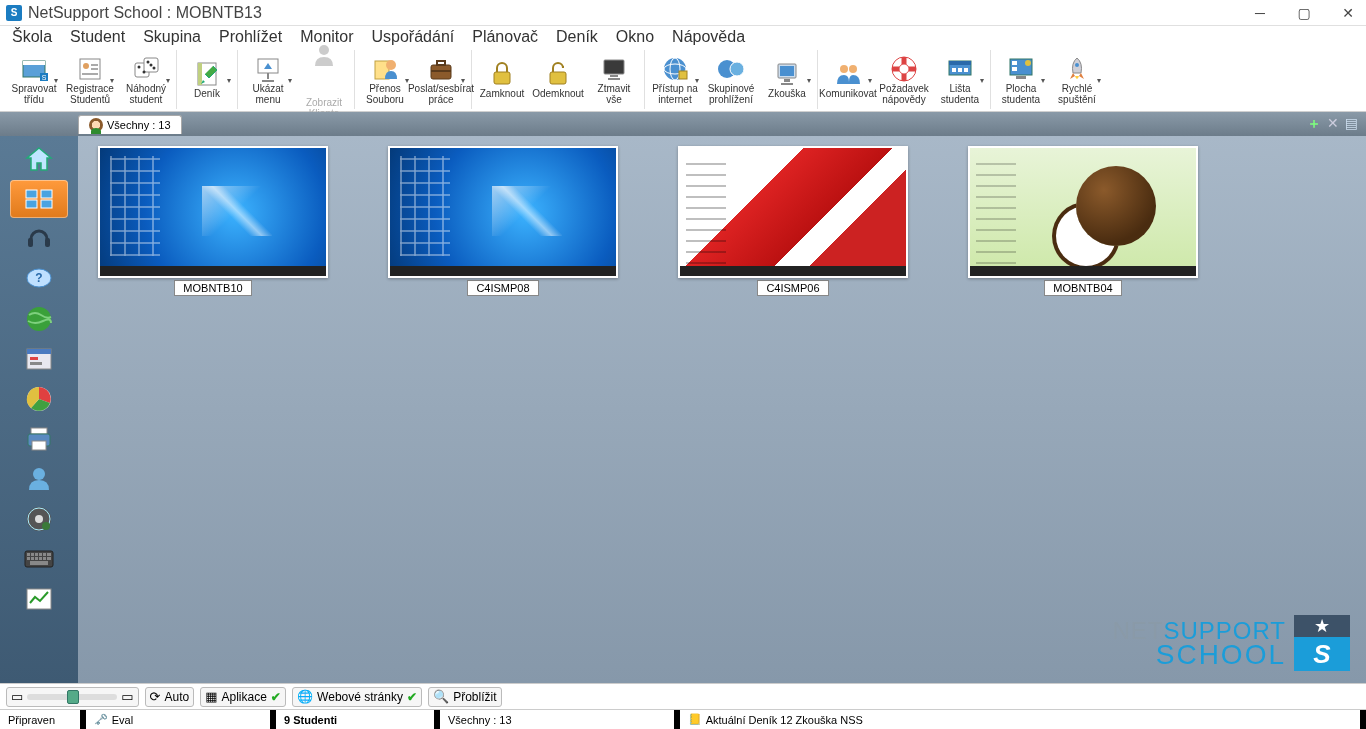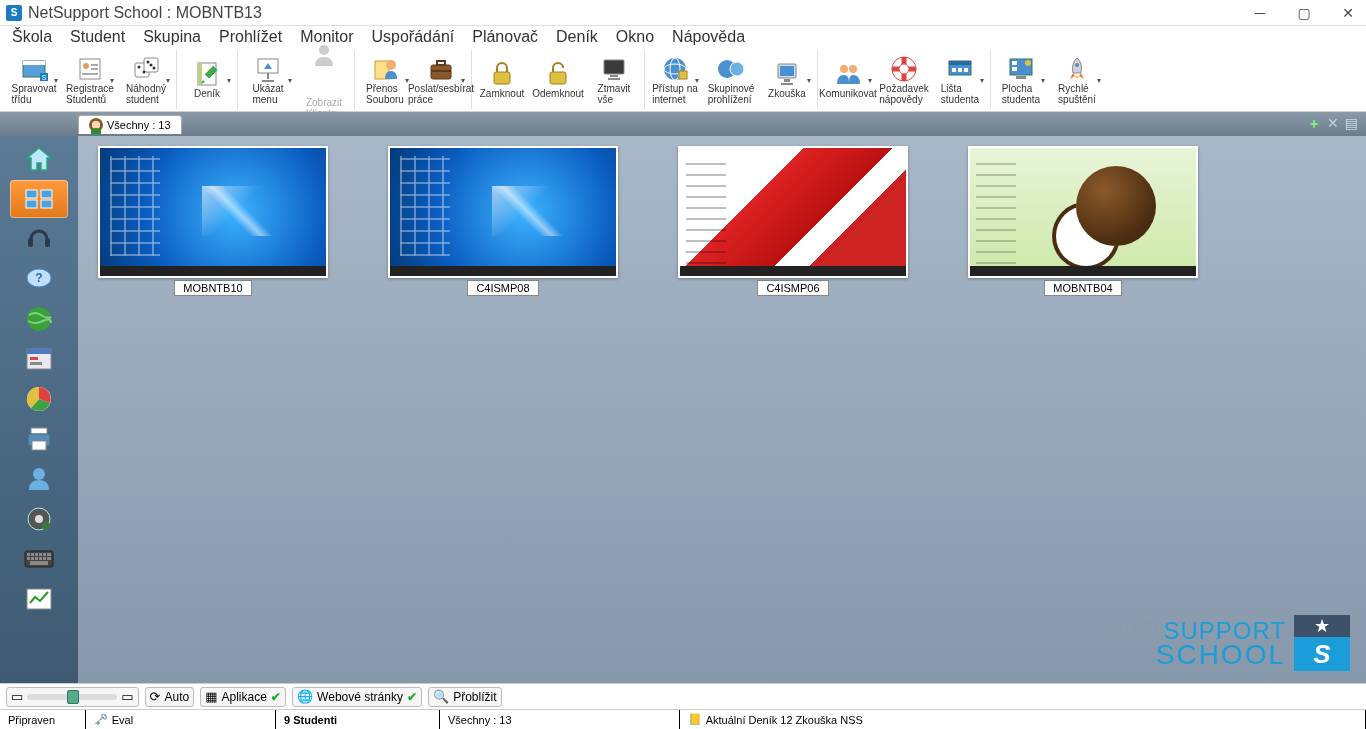--- a/index.html
+++ b/index.html
@@ -15,21 +15,21 @@
 
 .menubar { height: 22px; background: #fff; display: flex; align-items: center; padding: 0 4px; gap: 2px; font-size: 16px; }
 .menubar .menu-item { padding: 2px 8px; cursor: pointer; color: #333; }
 
 
 .ribbon { height: 64px; background: #fff; border-bottom: 1px solid #d0d0d0; display: flex; align-items: center; padding: 2px 4px; gap: 0; }
 .ribbon-group { display: flex; align-items: center; gap: 4px; padding: 0 4px; border-right: 1px solid #e0e0e0; height: 100%; }
 .ribbon-group:last-child { border-right: none; }
 .rbtn { display: flex; flex-direction: column; align-items: center; justify-content: center; width: 52px; height: 60px; cursor: pointer; padding: 2px; position: relative; }
 .rbtn .ricon { width: 28px; height: 28px; display: flex; align-items: center; justify-content: center; font-size: 24px; }
-.rbtn .rlabel { font-size: 10px; line-height: 11px; color: #333; }
+.rbtn .rlabel { font-size: 10px; text-align: center; line-height: 11px; color: #333; }
 .rbtn.disabled .rlabel { color: #aaa; margin-top: 28px; }
 .rbtn .dd { position: absolute; top: 26px; right: 2px; font-size: 8px; color: #555; }
 
 
 .tabstrip { height: 24px; background: linear-gradient(#8a9aa8, #6c7c8a); display: flex; align-items: center; padding-left: 78px; position: relative; }
 .tab { background: #fff; border: 1px solid #aaa; border-bottom: none; border-radius: 3px 3px 0 0; padding: 2px 10px; display: flex; align-items: center; gap: 4px; font-size: 11px; }
 .tab .tab-icon { width: 14px; height: 14px; background: radial-gradient(circle, #ffd9b3 40%, #8b5a2b 45%); border-radius: 50%; position:relative; }
 .tab .tab-icon::after{content:"";position:absolute;bottom:-2px;left:2px;width:10px;height:6px;background:#2e8b2e;border-radius:50% 50% 0 0;}
 .tabstrip .right-icons { margin-left: auto; display: flex; gap: 6px; padding-right: 8px; color: #cfe; font-size: 14px; }
 .tabstrip .right-icons span { cursor: pointer; }
@@ -87,21 +87,21 @@
 
 .bottombar { height: 26px; background: #fff; border-top: 1px solid #ccc; display: flex; align-items: center; padding: 0 6px; gap: 6px; }
 .bb-seg { display: flex; align-items: center; gap: 4px; border: 1px solid #bbb; border-radius: 3px; padding: 1px 4px; height: 20px; background: #f6f6f6; }
 .bb-seg .ico { font-size: 13px; }
 .slider { width: 90px; height: 6px; background: #ddd; border-radius: 3px; position: relative; }
 .slider .knob { position: absolute; top: -4px; left: 40px; width: 12px; height: 14px; background: #5a8; border:1px solid #376; border-radius:2px;}
 .chk { color:#2a2; font-weight:bold; }
 
 
 .statusbar { height: 20px; background: #fff; border-top: 1px solid #ccc; display: flex; align-items: center; font-size: 11px; }
-.statusbar .cell { border-right: 1px solid #000000; padding: 0 8px; height: 100%; display: flex; align-items: center; gap: 4px; }
+.statusbar .cell { border-right: 6px solid #000000; padding: 0 8px; height: 100%; display: flex; align-items: center; gap: 4px; }
 .statusbar .cell.w1{ width:86px;} .statusbar .cell.w2{width:190px;} .statusbar .cell.w3{width:164px;font-weight:bold;} .statusbar .cell.w4{width:240px;} .statusbar .cell.w5{flex:1;}
 svg{display:block;}
 </style>
 </head>
 <body>
 
 <div class="titlebar">
   <div class="app-icon">S</div>
   <div class="title">NetSupport School : MOBNTB13</div>
   <div class="win-controls">

